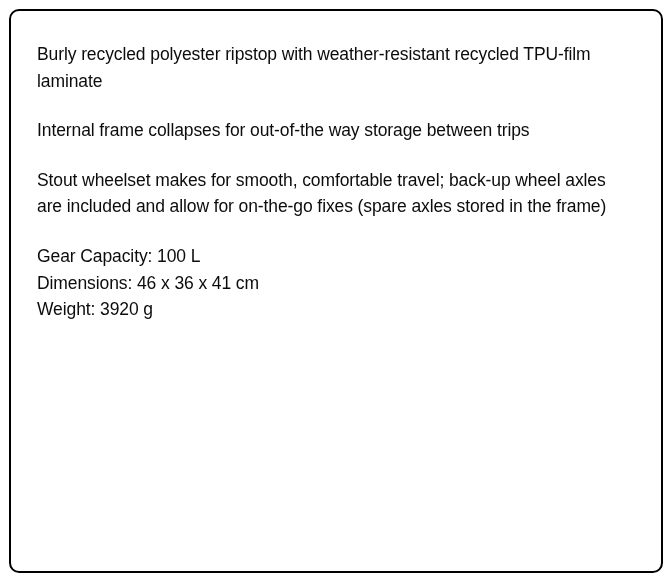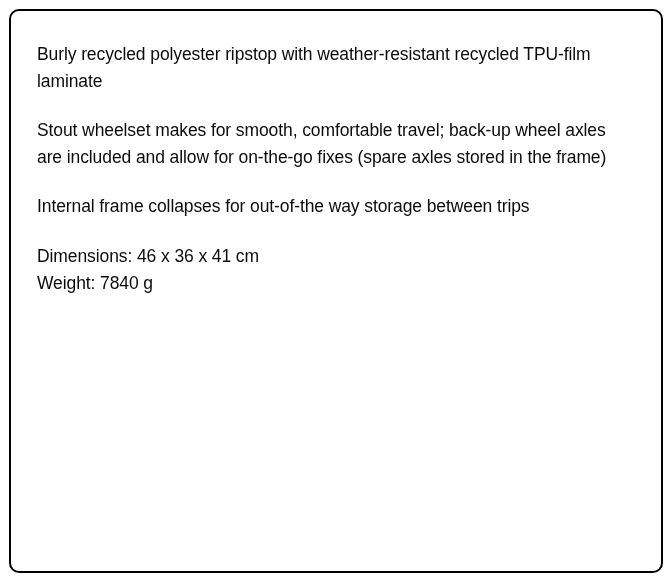--- a/index.html
+++ b/index.html
@@ -41,20 +41,21 @@
   .spec-line {
     margin: 0;
   }
 </style>
 </head>
 <body>
 
 <div class="card">
   <div class="content">
     <p class="para">Burly recycled polyester ripstop with weather-resistant recycled TPU-film laminate</p>
+    <p class="para">Internal frame collapses for out-of-the way storage between trips</p>
     <p class="para">Stout wheelset makes for smooth, comfortable travel; back-up wheel axles are included and allow for on-the-go fixes (spare axles stored in the frame)</p>
-    <p class="para">Internal frame collapses for out-of-the way storage between trips</p>
     <div class="para">
+      <div class="spec-line">Gear Capacity: 100 L</div>
       <div class="spec-line">Dimensions: 46 x 36 x 41 cm</div>
-      <div class="spec-line">Weight: 7840 g</div>
+      <div class="spec-line">Weight: 3920 g</div>
     </div>
   </div>
 </div>
 
 </body></html>

